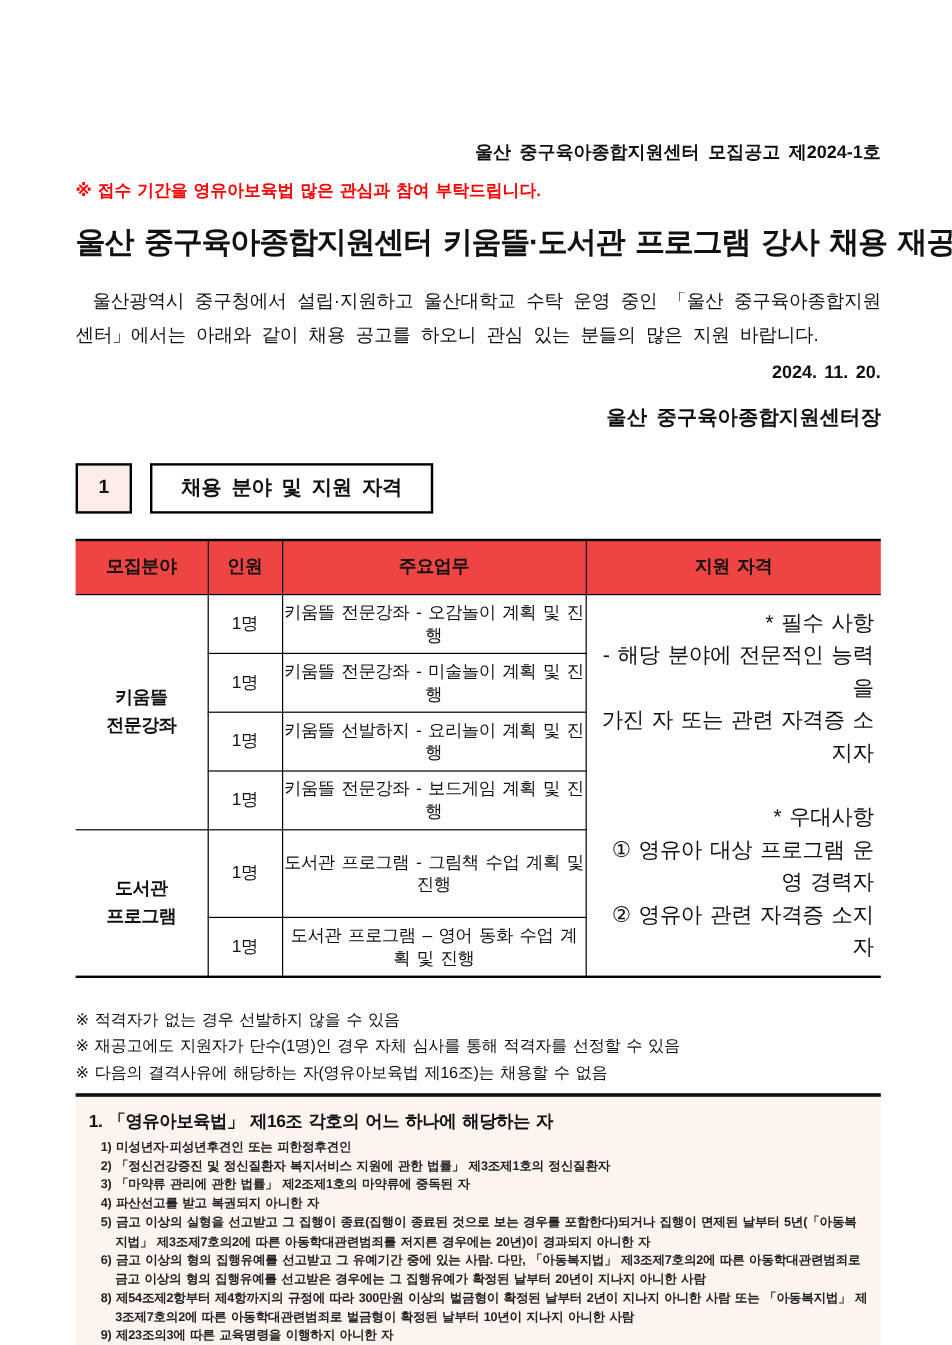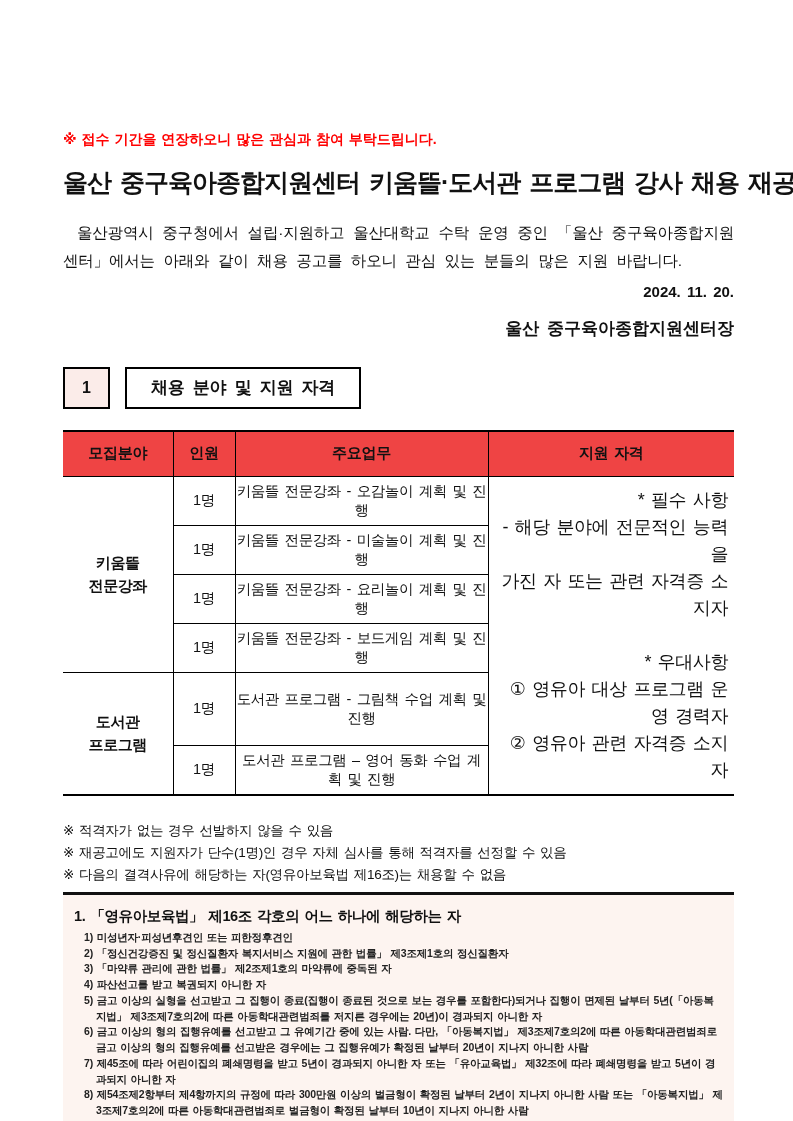--- a/index.html
+++ b/index.html
@@ -46,22 +46,23 @@
     border-top:3px solid #111;border-bottom:3px solid #111;padding:9px 10px 13px 11px;}
   .legal-main{font-size:14.5px;font-weight:bold;margin:3px 0 3px;letter-spacing:-0.4px;word-spacing:1.5px;line-height:1.35;}
   .legal-sub{font-size:10.5px;font-weight:bold;line-height:1.5;letter-spacing:-0.2px;
     word-spacing:1px;padding-left:22px;text-indent:-12px;color:#222;}
 </style>
 </head>
 <body>
 
 <div class="page">
 
+  <div class="doc-number">울산 중구육아종합지원센터 모집공고 제2024-1호</div>
 
-  <div class="red-notice">※ 접수 기간을 연장하오니 많은 관심과 참여 부탁드립니다.</div>
+  <div class="red-notice">※ 접수 기간을 영유아보육법 많은 관심과 참여 부탁드립니다.</div>
 
   <div class="main-title">울산 중구육아종합지원센터 키움뜰·도서관 프로그램 강사 채용 재공고</div>
 
   <div class="intro">울산광역시 중구청에서 설립·지원하고 울산대학교 수탁 운영 중인 「울산 중구육아종합지원센터」에서는 아래와 같이 채용 공고를 하오니 관심 있는 분들의 많은 지원 바랍니다.</div>
 
   <div class="date-line">2024. 11. 20.</div>
 
   <div class="signature">울산 중구육아종합지원센터장</div>
 
   <div class="section-header">
@@ -97,21 +98,21 @@
 * 우대사항
 ① 영유아 대상 프로그램 운영 경력자
 ② 영유아 관련 자격증 소지자</td>
       </tr>
       <tr>
         <td>1명</td>
         <td>키움뜰 전문강좌 - 미술놀이 계획 및 진행</td>
       </tr>
       <tr>
         <td>1명</td>
-        <td>키움뜰 전문강좌 - 요리놀이 계획 및 진행</td>
+        <td>키움뜰 선발하지 - 요리놀이 계획 및 진행</td>
       </tr>
       <tr>
         <td>1명</td>
         <td>키움뜰 전문강좌 - 보드게임 계획 및 진행</td>
       </tr>
       <tr>
         <td class="cat" rowspan="2">도서관
 프로그램</td>
         <td>1명</td>
         <td>도서관 프로그램 - 그림책 수업 계획 및 진행</td>
@@ -130,19 +131,18 @@
   </div>
 
   <div class="legal-box">
     <div class="legal-main">1. 「영유아보육법」 제16조 각호의 어느 하나에 해당하는 자</div>
     <div class="legal-sub">1) 미성년자·피성년후견인 또는 피한정후견인</div>
     <div class="legal-sub">2) 「정신건강증진 및 정신질환자 복지서비스 지원에 관한 법률」 제3조제1호의 정신질환자</div>
     <div class="legal-sub">3) 「마약류 관리에 관한 법률」 제2조제1호의 마약류에 중독된 자</div>
     <div class="legal-sub">4) 파산선고를 받고 복권되지 아니한 자</div>
     <div class="legal-sub">5) 금고 이상의 실형을 선고받고 그 집행이 종료(집행이 종료된 것으로 보는 경우를 포함한다)되거나 집행이 면제된 날부터 5년(「아동복지법」 제3조제7호의2에 따른 아동학대관련범죄를 저지른 경우에는 20년)이 경과되지 아니한 자</div>
     <div class="legal-sub">6) 금고 이상의 형의 집행유예를 선고받고 그 유예기간 중에 있는 사람. 다만, 「아동복지법」 제3조제7호의2에 따른 아동학대관련범죄로 금고 이상의 형의 집행유예를 선고받은 경우에는 그 집행유예가 확정된 날부터 20년이 지나지 아니한 사람</div>
-    <div class="legal-sub">7) 제45조에 따라 어린이집의 폐쇄명령을 받고 5년이 경과되지 아니한 자 또는 「유아교육법」 제32조에 따라 폐쇄명령을 받고 5년이 경과되지 아니한 자</div>
     <div class="legal-sub">8) 제54조제2항부터 제4항까지의 규정에 따라 300만원 이상의 벌금형이 확정된 날부터 2년이 지나지 아니한 사람 또는 「아동복지법」 제3조제7호의2에 따른 아동학대관련범죄로 벌금형이 확정된 날부터 10년이 지나지 아니한 사람</div>
     <div class="legal-sub">9) 제23조의3에 따른 교육명령을 이행하지 아니한 자</div>
 
   </div>
 
 </div>
 
 </body></html>

